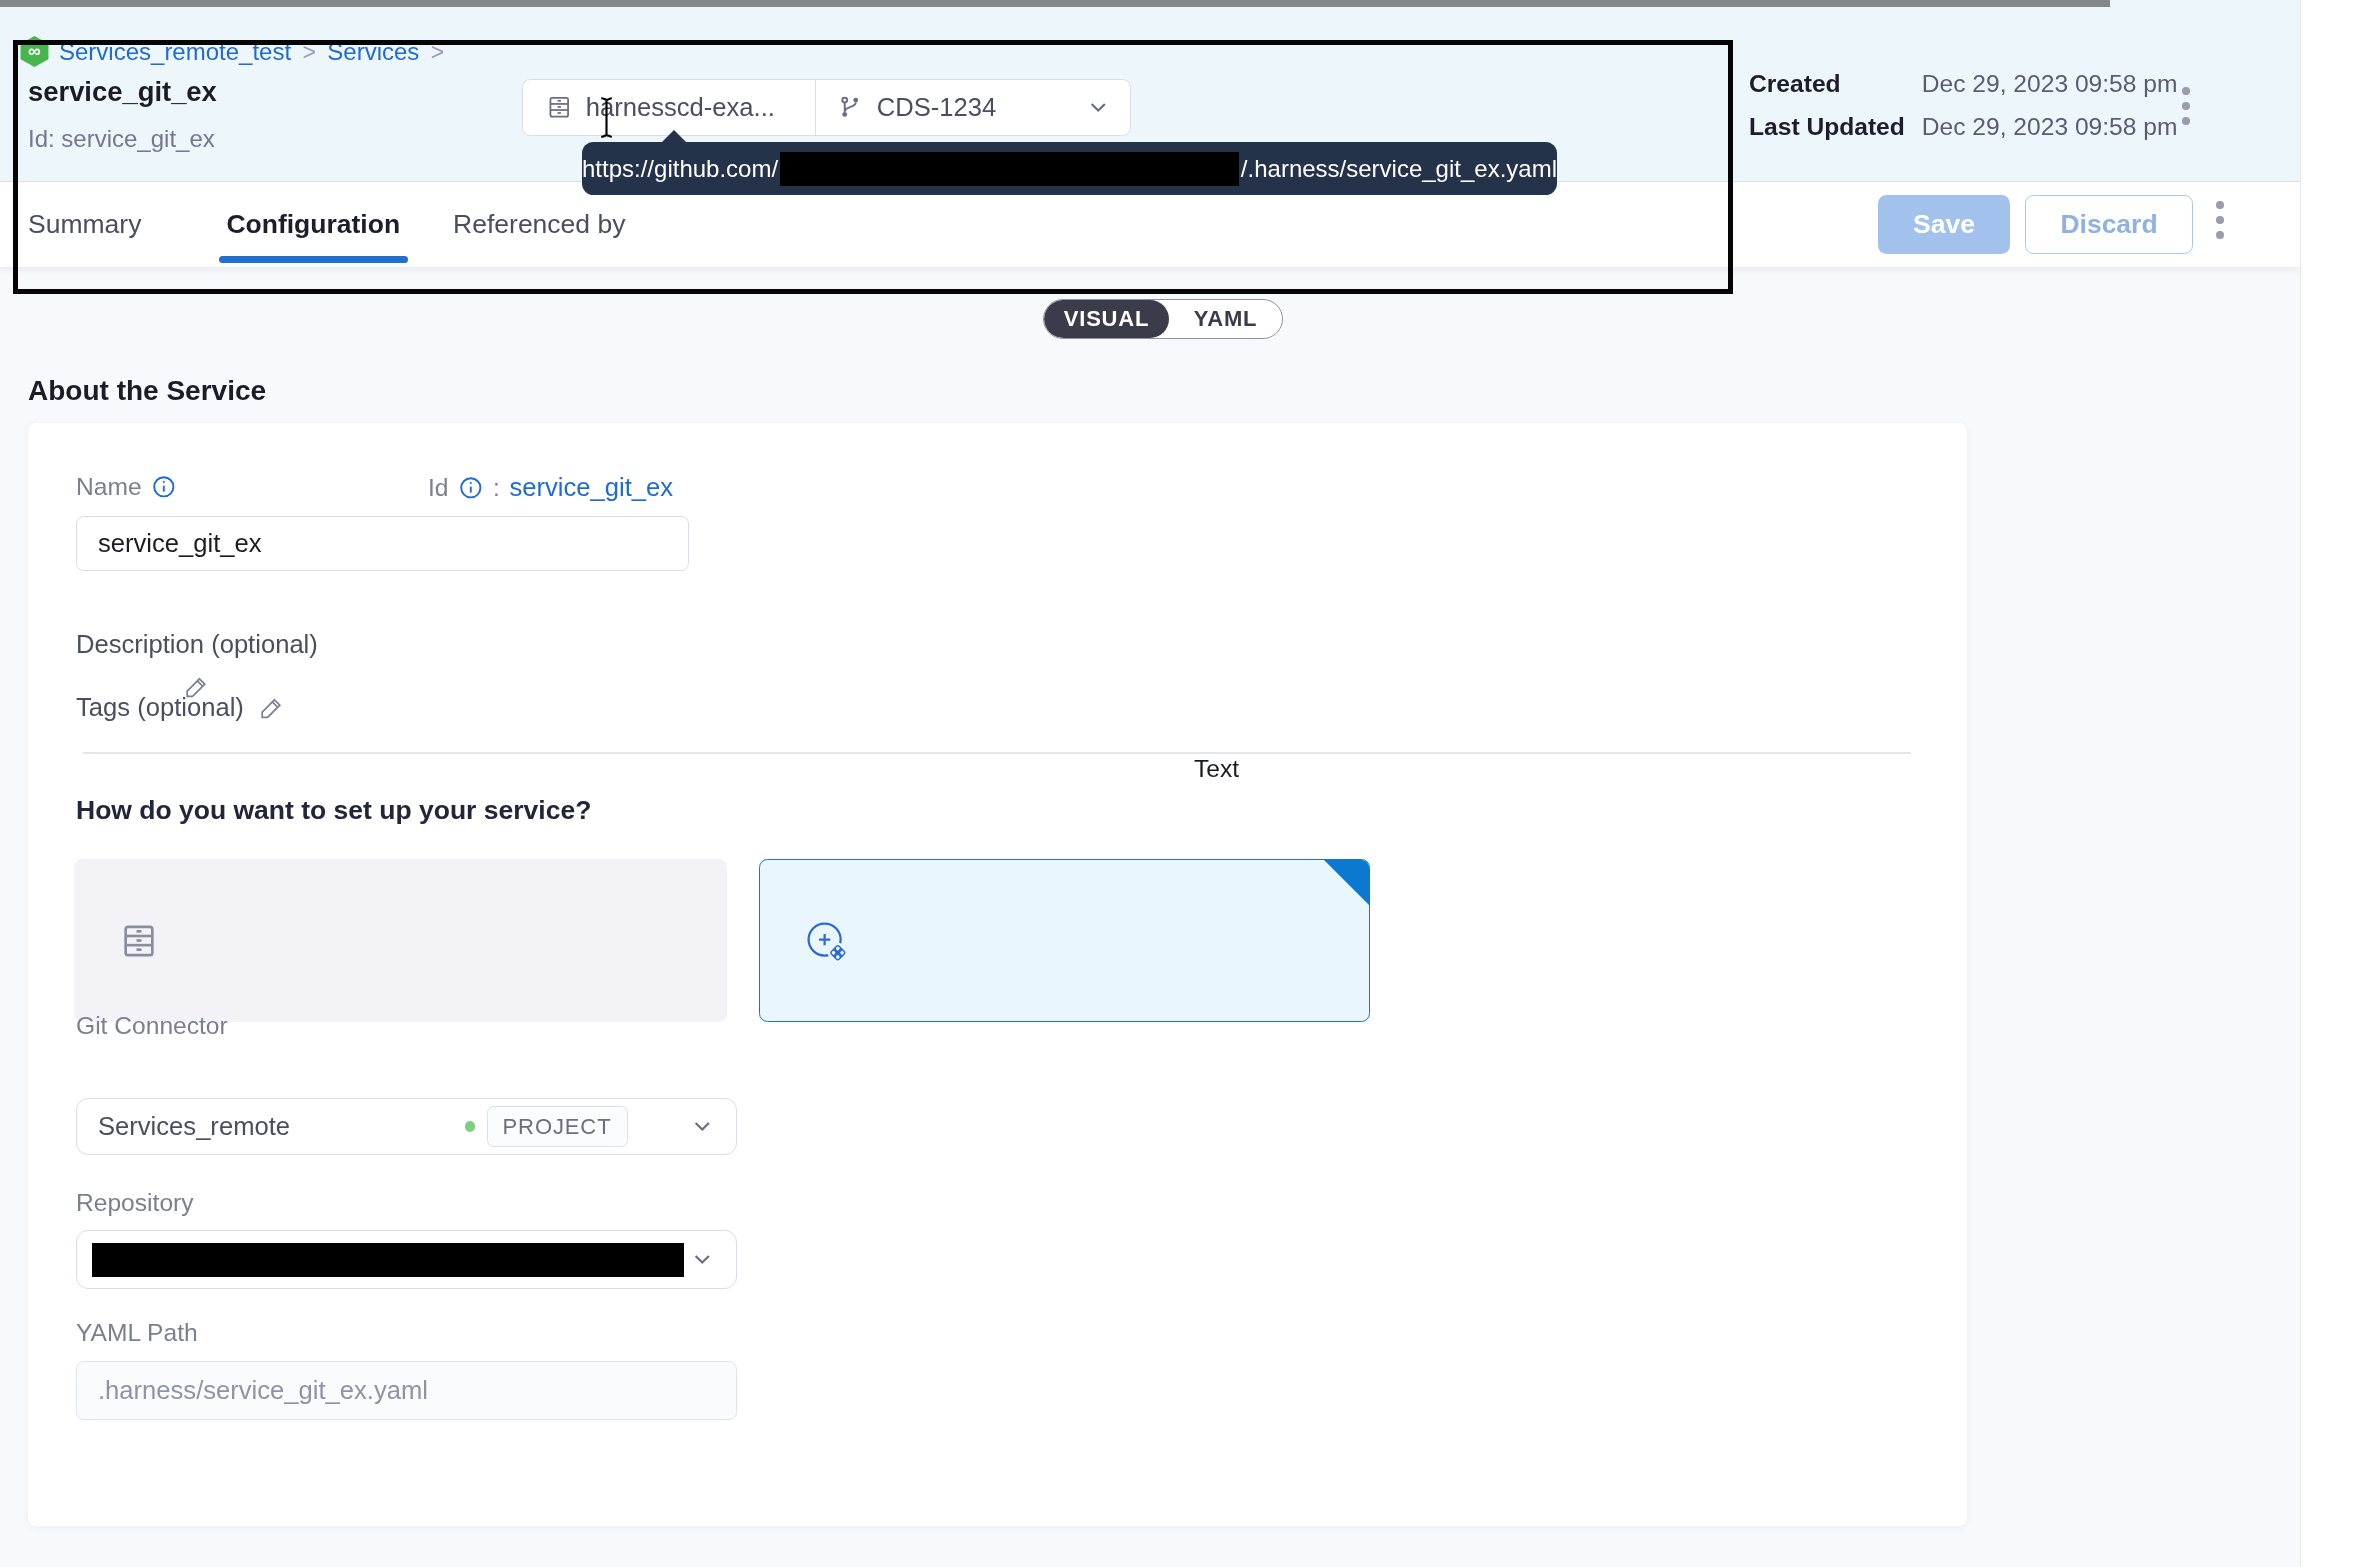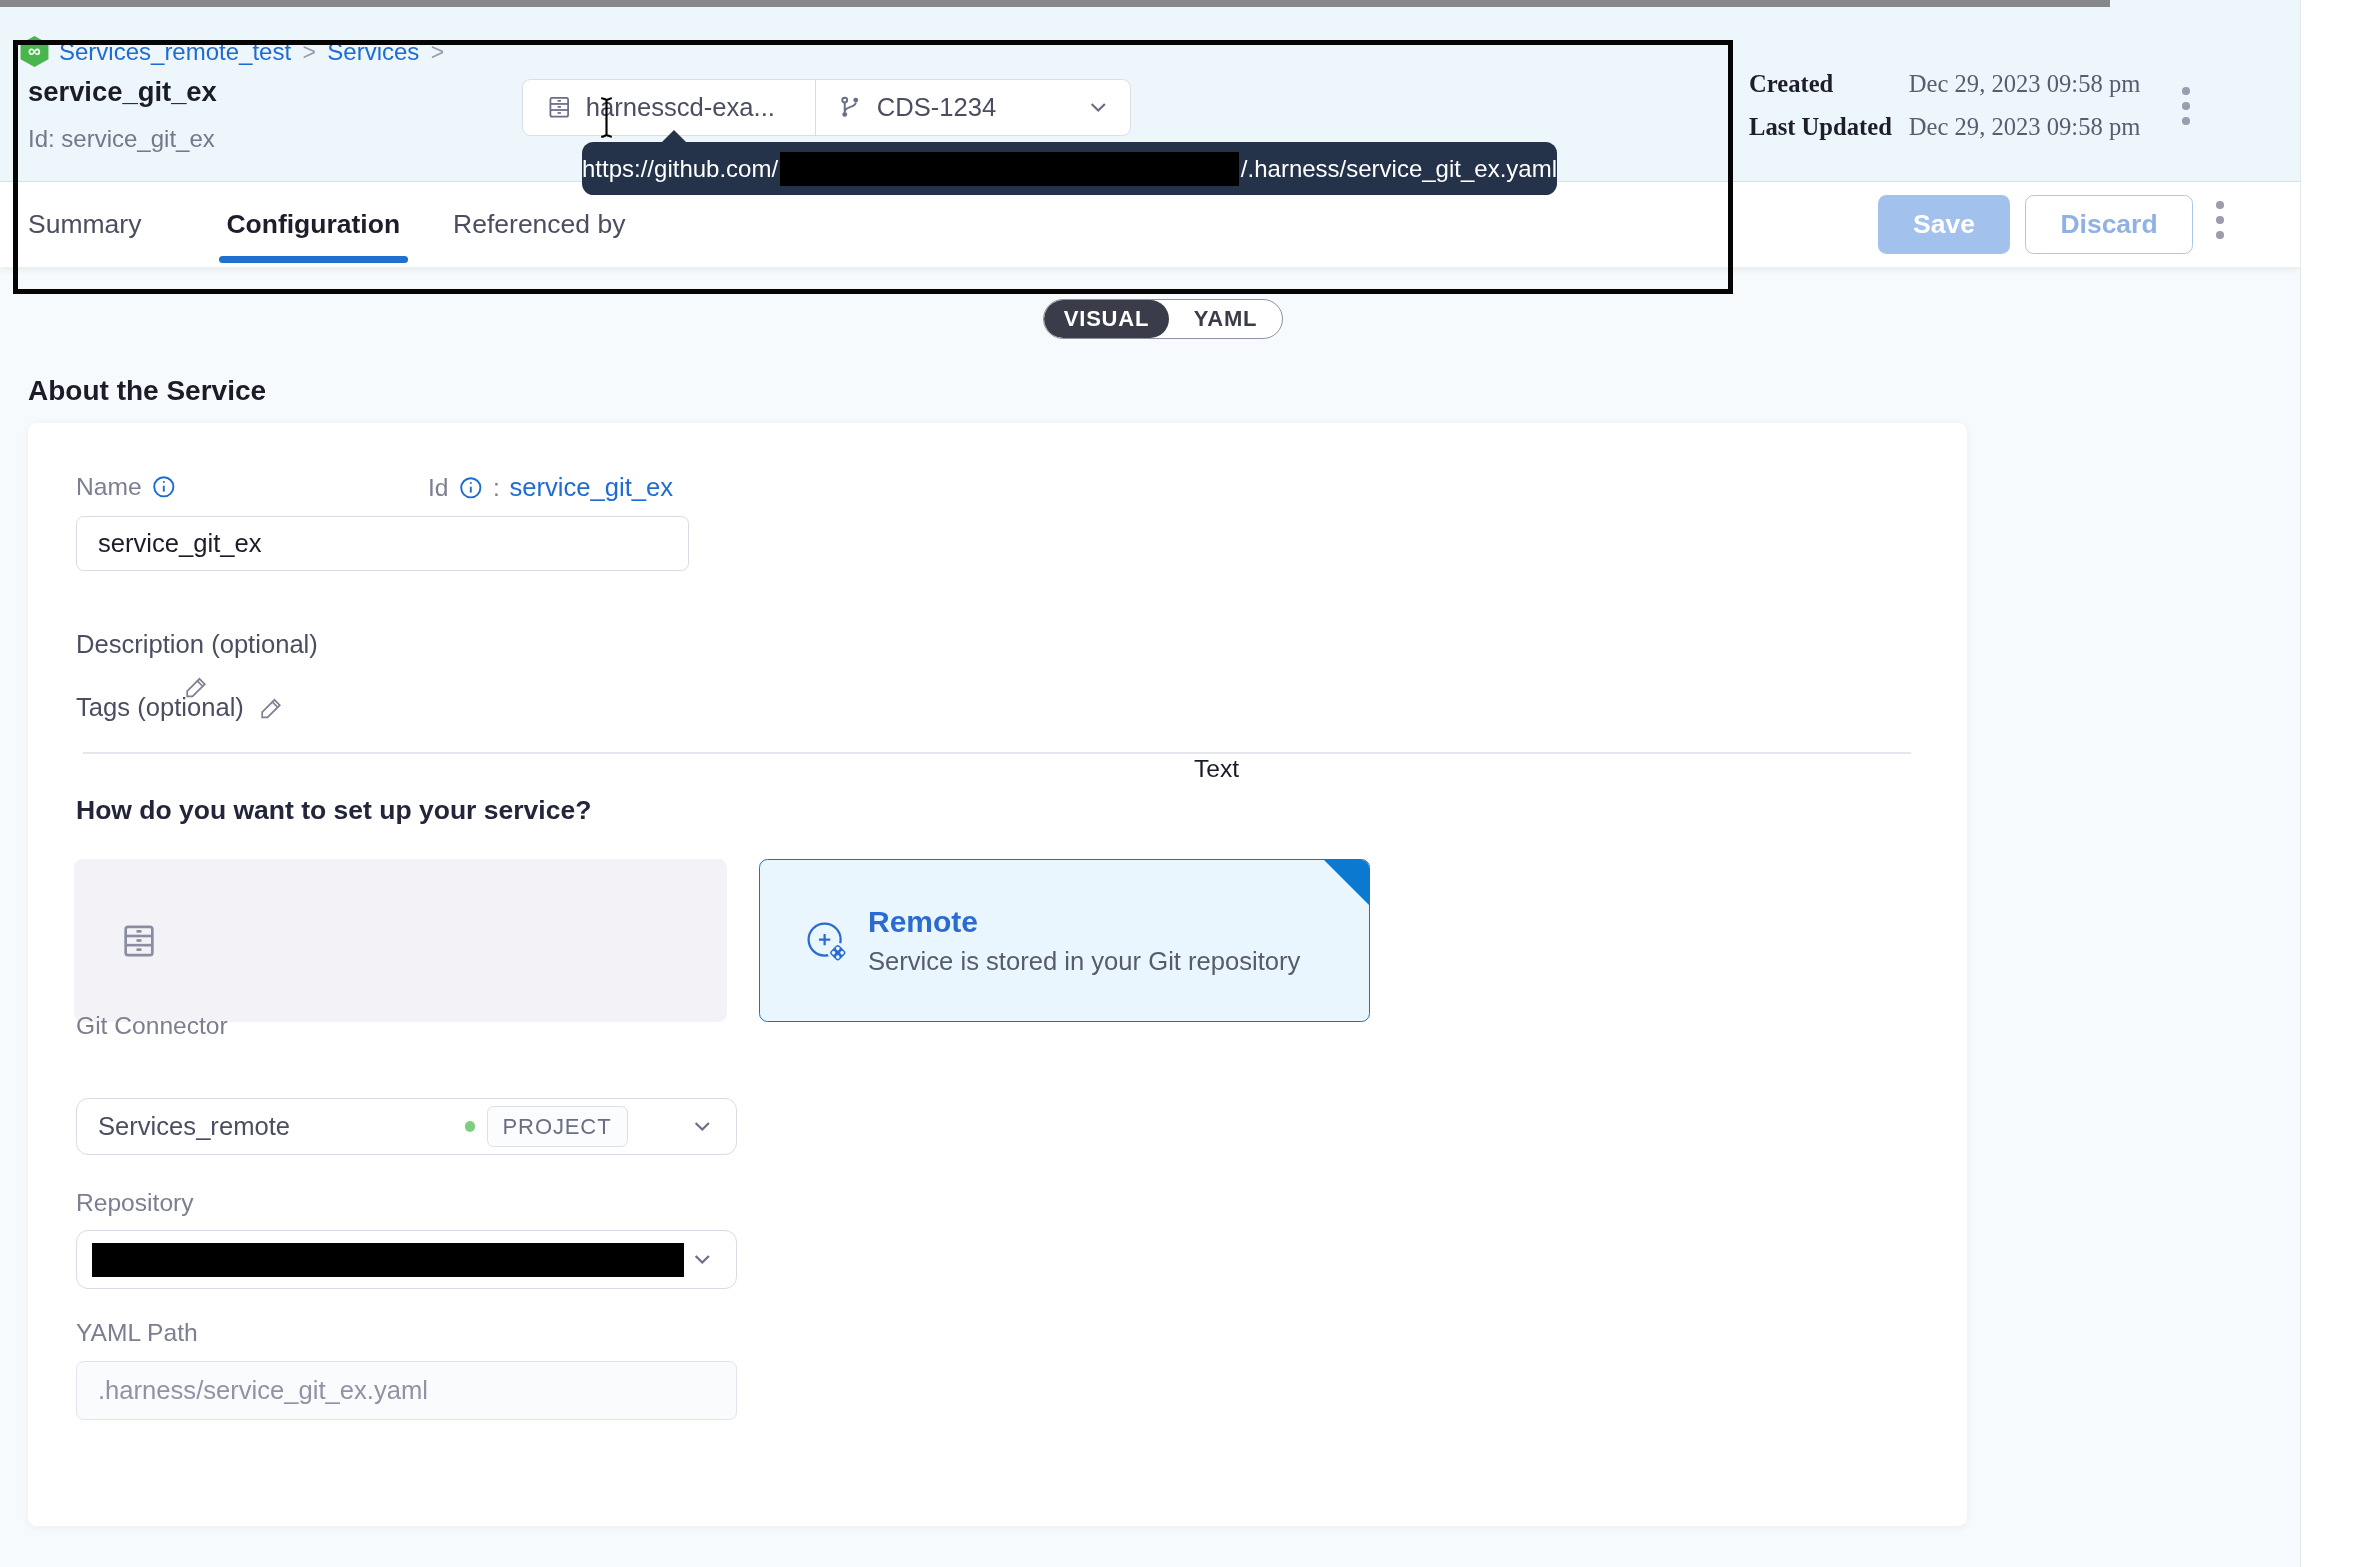--- a/index.html
+++ b/index.html
@@ -41,21 +41,21 @@
 
   
   .url-tooltip { left:582px; top:142px; width:975px; height:53px; background:#24324a; border-radius:11.4px;
     display:flex; align-items:center; justify-content:center; z-index:45; color:#fff; font-size:24px; }
   .url-tooltip .arrow { position:absolute; left:78px; top:-12.3px; width:0; height:0;
     border-left:14px solid transparent; border-right:14px solid transparent; border-bottom:14px solid #24324a; }
   .redact-bar { display:inline-block; width:473px; height:34px; background:#000; vertical-align:middle; margin:0 1.9px; }
 
   
   .meta-block { left:1749px; top:70px; display:grid; grid-template-columns:auto auto; column-gap:17px; row-gap:15px;
-    font-size:24.6px; z-index:6; align-items:center;font-family:Liberation Serif, serif; }
+    font-size:24.6px; z-index:6; align-items:center; }
   .meta-label { font-weight:600; color:#1d1d2b; }
   .meta-value { color:#5a5c70; }
   .kebab { display:flex; flex-direction:column; gap:7.6px; align-items:center; cursor:pointer; }
   .kebab i { width:7.6px; height:7.6px; border-radius:50%; background:#9b9dae; display:block; }
   .kebab-header { left:2182px; top:87px; z-index:6; }
   .kebab-tabs { left:2216px; top:201px; z-index:6; }
 
   
   .tabs { left:28px; top:182px; height:85px; display:flex; align-items:center; gap:53px; font-size:26.5px; z-index:6;text-align:center; }
   .tab { color:#4b4e60; position:relative; height:100%; display:flex; align-items:center; cursor:pointer; }
@@ -283,24 +283,20 @@
     <circle cx="24" cy="25" r="17"></circle>
     <path d="M18 25h12 M24 19v12"></path>
     <g transform="translate(38,39) rotate(45)">
       <rect x="-8" y="-8" width="16" height="16" rx="4.5" fill="currentColor" stroke="#e9f6fd" stroke-width="3"></rect>
       <circle cx="-3.2" cy="-3.2" r="1.9" fill="#e9f6fd" stroke="none"></circle>
       <circle cx="3.2" cy="-3.2" r="1.9" fill="#e9f6fd" stroke="none"></circle>
       <circle cx="-3.2" cy="3.2" r="1.9" fill="#e9f6fd" stroke="none"></circle>
       <circle cx="3.2" cy="3.2" r="1.9" fill="#e9f6fd" stroke="none"></circle>
     </g>
   </svg>
-  <div>
-    <div class="choice-title">Remote</div>
-    <div class="choice-desc">Service is stored in your Git repository</div>
-  </div>
   <div class="corner-check">
     
   </div>
 </div>
 
 <div class="abs field-label gc-label">
     <span>Git Connector</span>
   </div>
 <div class="abs select-box gc-select">
   <span>Services_remote</span>

